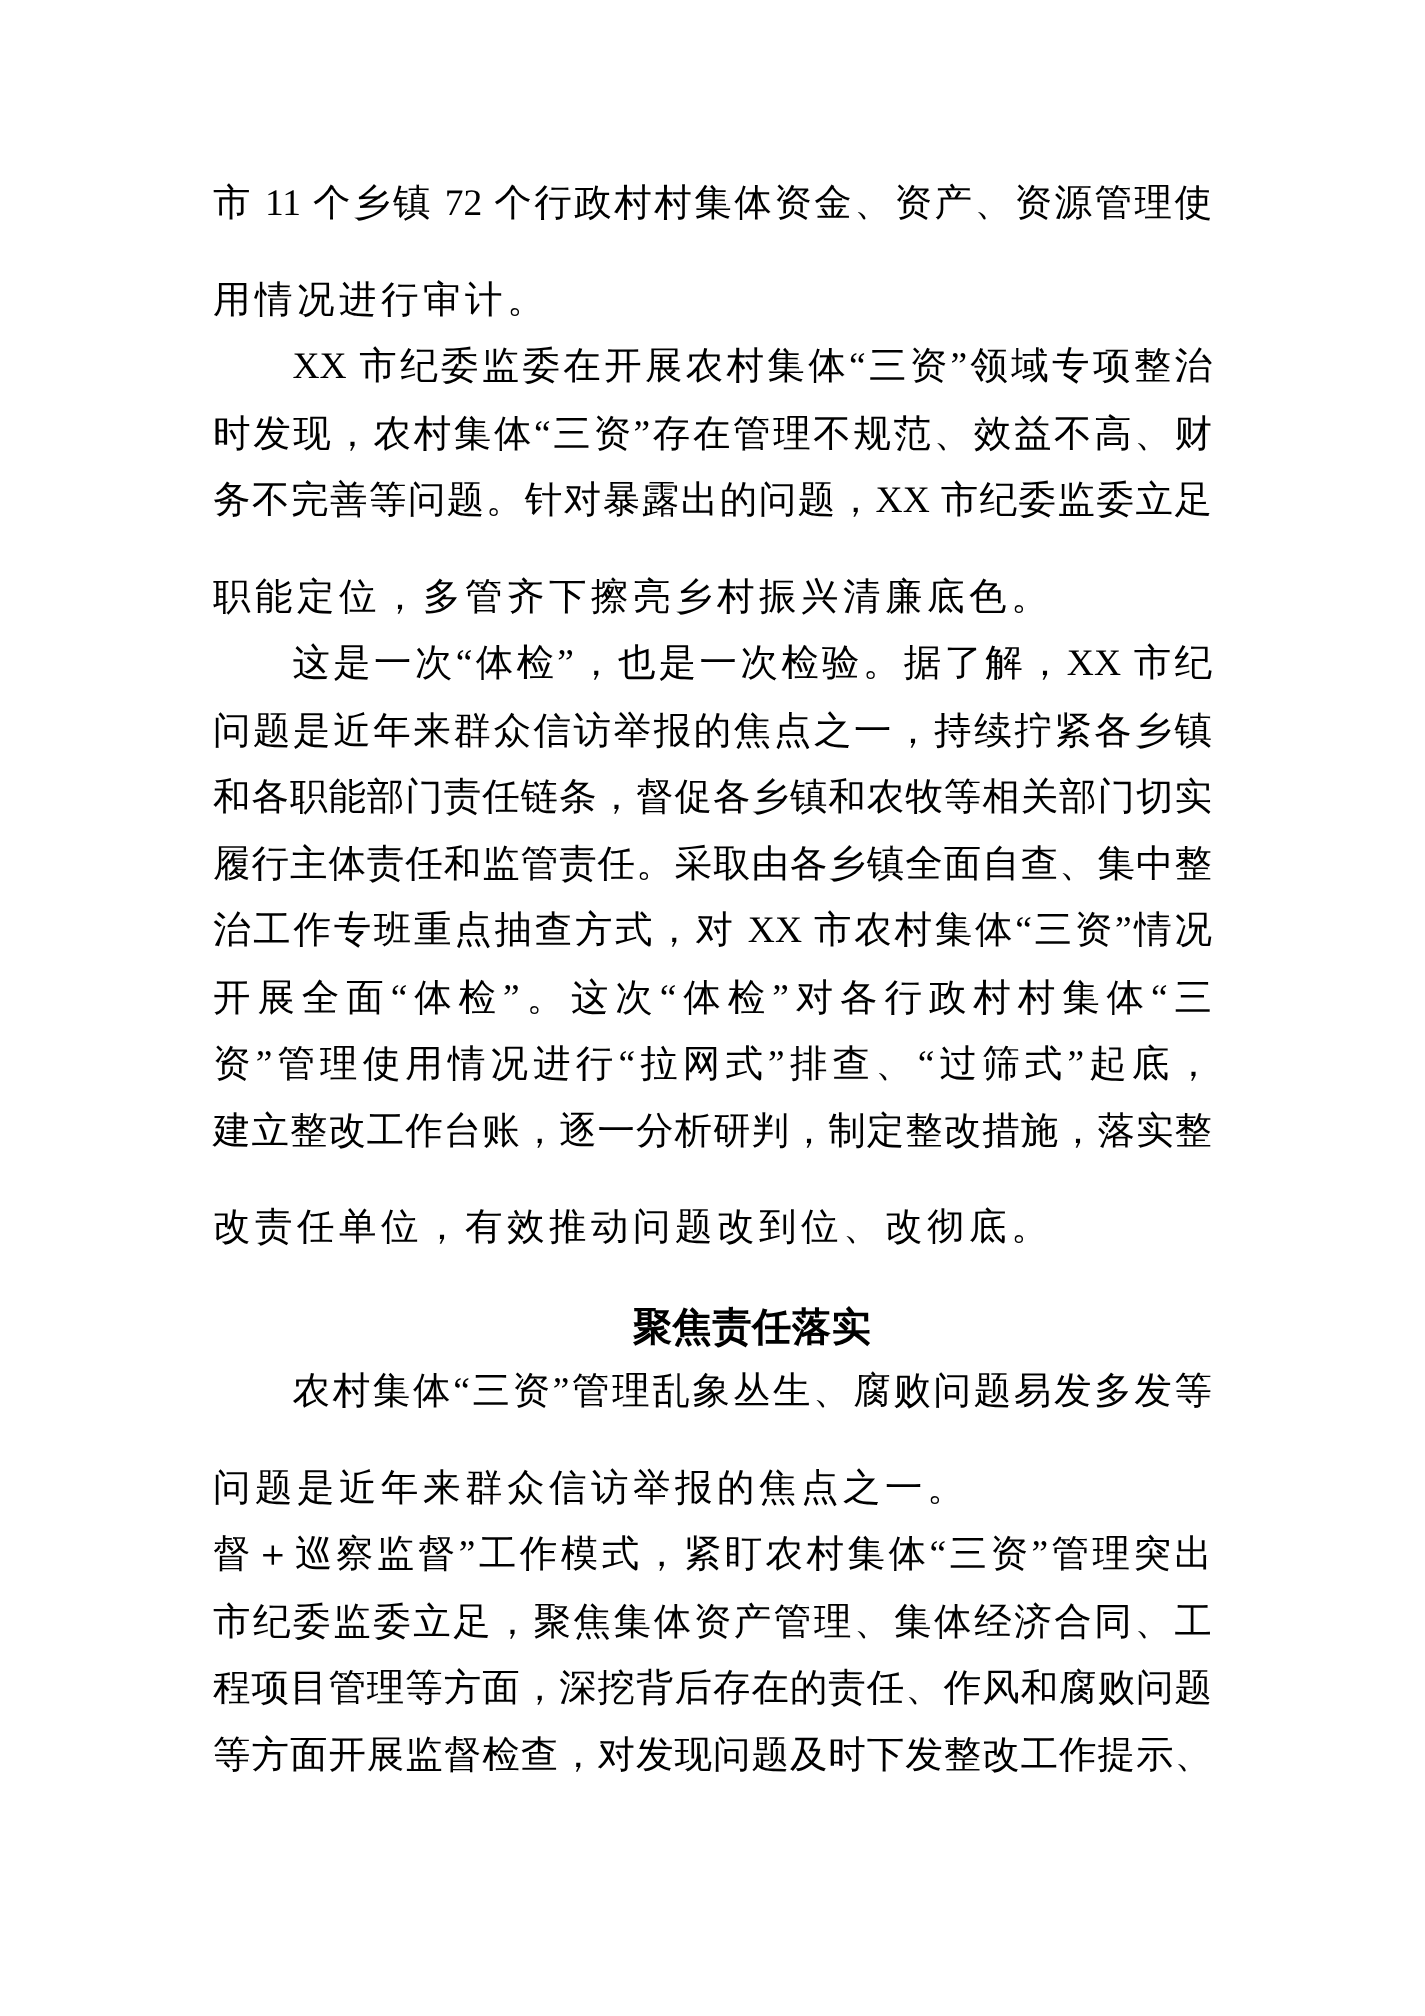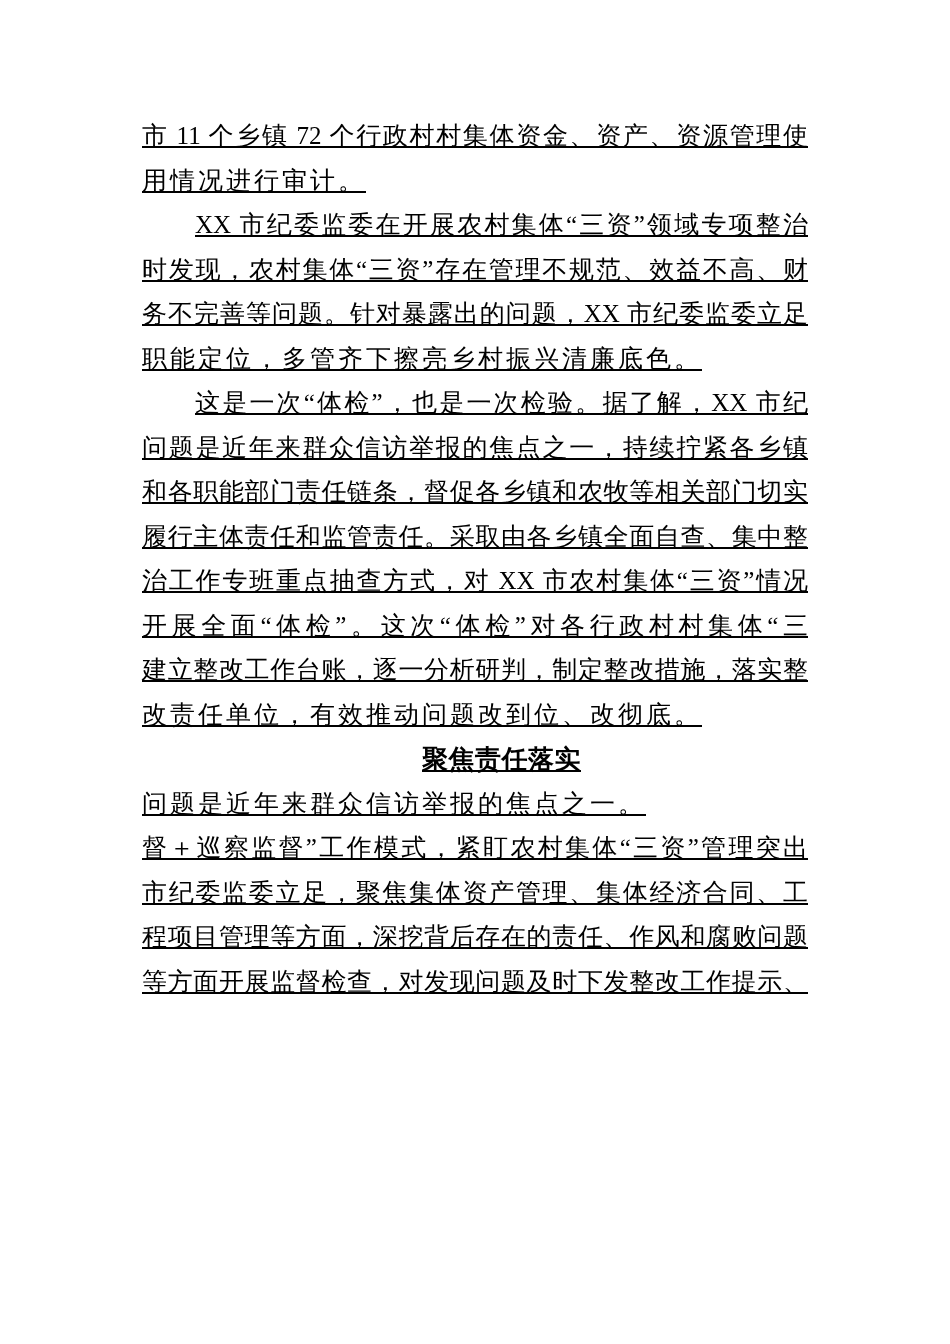--- a/index.html
+++ b/index.html
@@ -8,39 +8,39 @@
     background: #ffffff;
   }
   .page {
     position: relative;
     width: 950px;
     height: 1344px;
     box-sizing: border-box;
     background: #ffffff;
     padding: 114px 142px 0 142px;
     overflow: hidden;
-    text-decoration: underline;
   }
   .para { margin: 0; padding: 0; }
   .line {
     font-family: "Liberation Serif", "DejaVu Serif", serif;
     font-size: 25px;
     line-height: 44.5px;
     color: #000000;
     white-space: normal;
   }
   
   .line.just {
     text-align: justify;
     text-align-last: justify;
   }
   
   .line.natural {
     text-align: left;
     letter-spacing: 3px;
+    margin-top: 20px;
   }
   .line.indent { text-indent: 53px; text-align: center; }
   .para.heading .line {
     font-family: "Liberation Sans", "DejaVu Sans", sans-serif;
     font-weight: bold;
     font-size: 26px;
     letter-spacing: 0.5px;
   }
 </style>
 </head>
@@ -58,27 +58,29 @@
         <div class="line just">务不完善等问题。针对暴露出的问题，XX 市纪委监委立足</div>
         <div class="line natural">职能定位，多管齐下擦亮乡村振兴清廉底色。</div>
       </div>
       <div class="para body">
         <div class="line just indent">这是一次“体检”，也是一次检验。据了解，XX 市纪</div>
         <div class="line just">问题是近年来群众信访举报的焦点之一，持续拧紧各乡镇</div>
         <div class="line just">和各职能部门责任链条，督促各乡镇和农牧等相关部门切实</div>
         <div class="line just">履行主体责任和监管责任。采取由各乡镇全面自查、集中整</div>
         <div class="line just">治工作专班重点抽查方式，对 XX 市农村集体“三资”情况</div>
         <div class="line just">开展全面“体检”。这次“体检”对各行政村村集体“三</div>
+        <div class="line just">资”管理使用情况进行“拉网式”排查、“过筛式”起底，</div>
         <div class="line just">建立整改工作台账，逐一分析研判，制定整改措施，落实整</div>
         <div class="line natural">改责任单位，有效推动问题改到位、改彻底。</div>
       </div>
       <div class="para heading">
         <div class="line natural indent">聚焦责任落实</div>
       </div>
       <div class="para body">
+        <div class="line just indent">农村集体“三资”管理乱象丛生、腐败问题易发多发等</div>
         <div class="line natural">问题是近年来群众信访举报的焦点之一。</div>
       </div>
       <div class="para body">
         <div class="line just">督＋巡察监督”工作模式，紧盯农村集体“三资”管理突出</div>
         <div class="line just">市纪委监委立足，聚焦集体资产管理、集体经济合同、工</div>
         <div class="line just">程项目管理等方面，深挖背后存在的责任、作风和腐败问题</div>
         <div class="line just">等方面开展监督检查，对发现问题及时下发整改工作提示、</div>
       </div>
     </div>
 </div>

